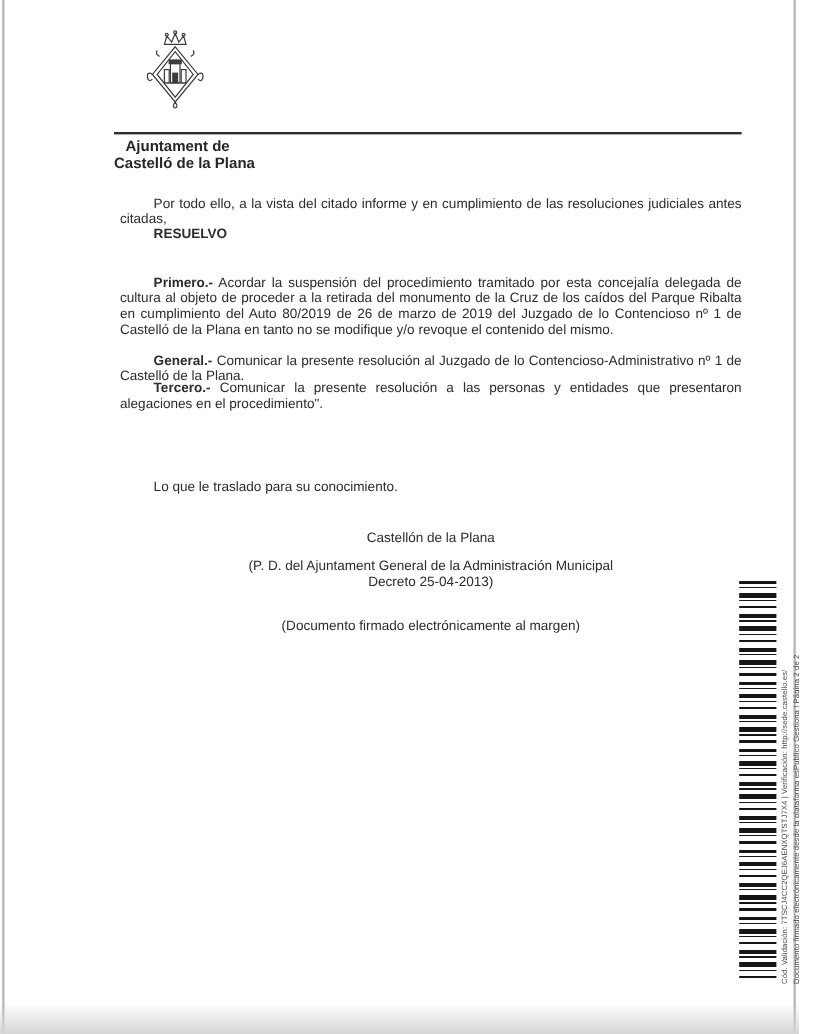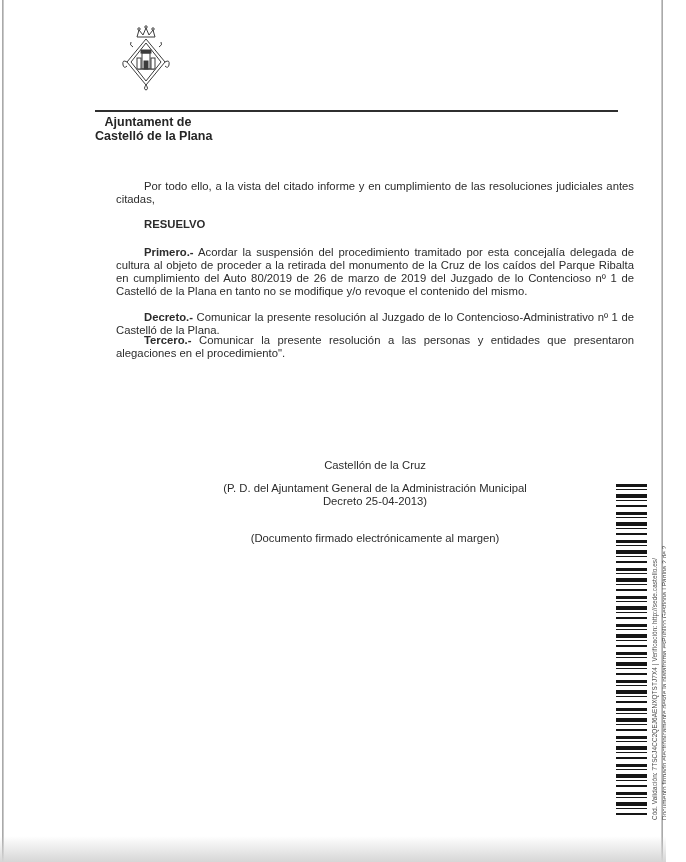--- a/index.html
+++ b/index.html
@@ -42,28 +42,28 @@
     text-align: center;
     font-size: 12.5px; font-weight: bold; line-height: 14px;
     color: #262626;
     white-space: nowrap;
   }
   
   .para {
     position: absolute; left: 100px; width: 518px;
     font-size: 11.3px; line-height: 13px;
     text-align: justify;
-    margin: 16px;
+    margin: 0;
     color: #2c2c2c;
   }
   .indent { text-indent: 28px; }
   .bold { font-weight: bold; }
   .centered { text-align: center; }
   .p-intro    { top: 164px; }
-  .p-resuelvo { top: 202px; font-weight: bold; }
+  .p-resuelvo { top: 189px; font-weight: bold; }
   .p-primero  { top: 230px; }
   .p-segundo  { top: 295px; }
   .p-tercero  { top: 318px; }
   .p-traslado { top: 400px; }
   .p-place    { top: 443px; }
   .p-pd       { top: 466px; }
   .p-signed   { top: 516px; }
   
   .barcode {
     position: absolute; left: 616px; top: 484px; width: 31px; height: 335px;
@@ -134,26 +134,27 @@
     <div>Ajuntament de</div>
     <div>Castelló de la Plana</div>
   </div>
 
   <p class="para p-intro indent">Por todo ello, a la vista del citado informe y en cumplimiento de las resoluciones judiciales antes citadas,</p>
 
   <p class="para p-resuelvo indent">RESUELVO</p>
 
   <p class="para p-primero indent"><span class="bold">Primero.-</span><span> Acordar la suspensión del procedimiento tramitado por esta concejalía delegada de cultura al objeto de proceder a la retirada del monumento de la Cruz de los caídos del Parque Ribalta en cumplimiento del Auto 80/2019 de 26 de marzo de 2019 del Juzgado de lo Contencioso nº 1 de Castelló de la Plana en tanto no se modifique y/o revoque el contenido del mismo.</span></p>
 
-  <p class="para p-segundo indent"><span class="bold">Decreto.-</span><span> Comunicar la presente resolución al Juzgado de lo Contencioso-Administrativo nº 1 de Castelló de la Plana.</span></p>
+  <p class="para p-segundo indent"><span class="bold">General.-</span><span> Comunicar la presente resolución al Juzgado de lo Contencioso-Administrativo nº 1 de Castelló de la Plana.</span></p>
 
   <p class="para p-tercero indent"><span class="bold">Tercero.-</span><span> Comunicar la presente resolución a las personas y entidades que presentaron alegaciones en el procedimiento".</span></p>
 
+  <p class="para p-traslado indent">Lo que le traslado para su conocimiento.</p>
 
-  <p class="para p-place centered">Castellón de la Cruz</p>
+  <p class="para p-place centered">Castellón de la Plana</p>
 
   <div class="para p-pd centered">
     <div>(P. D. del Ajuntament General de la Administración Municipal</div>
     <div>Decreto 25-04-2013)</div>
   </div>
 
   <p class="para p-signed centered">(Documento firmado electrónicamente al margen)</p>
 
   <div class="barcode"></div>
 

